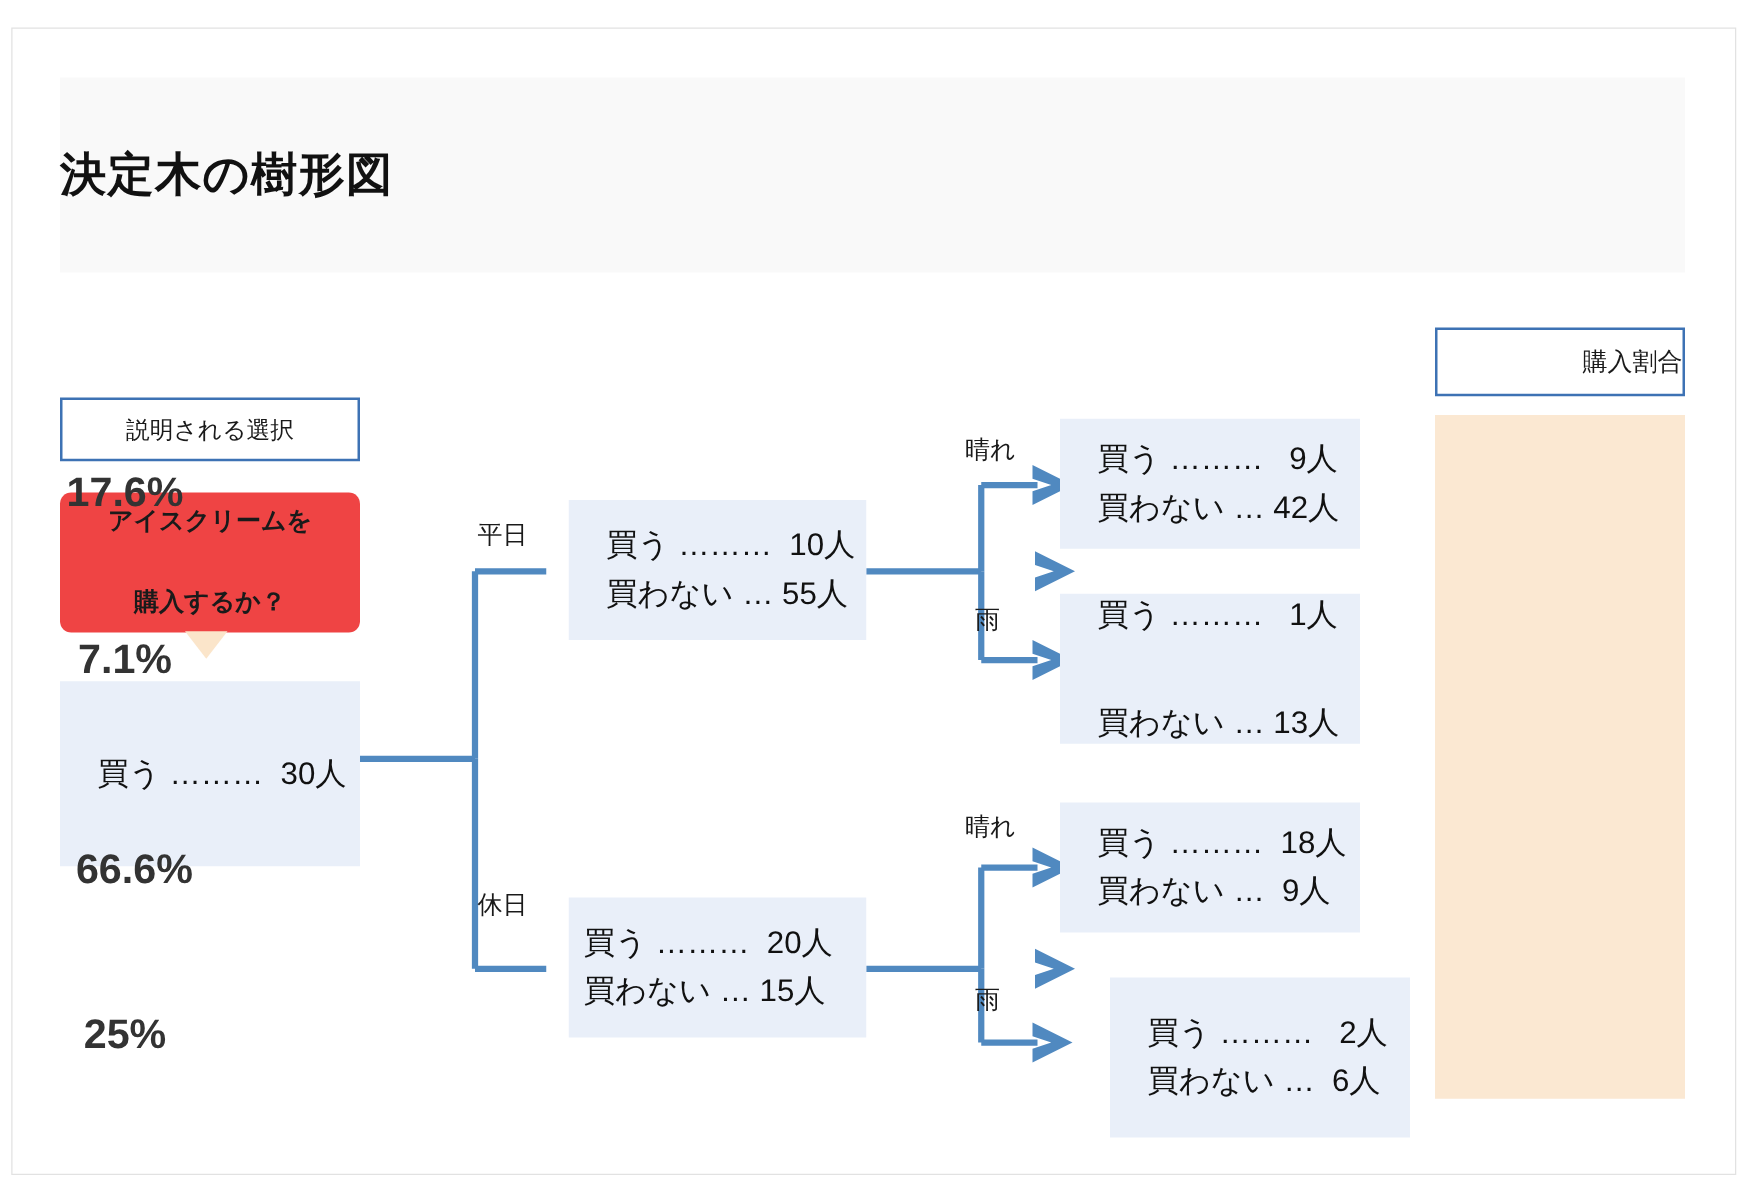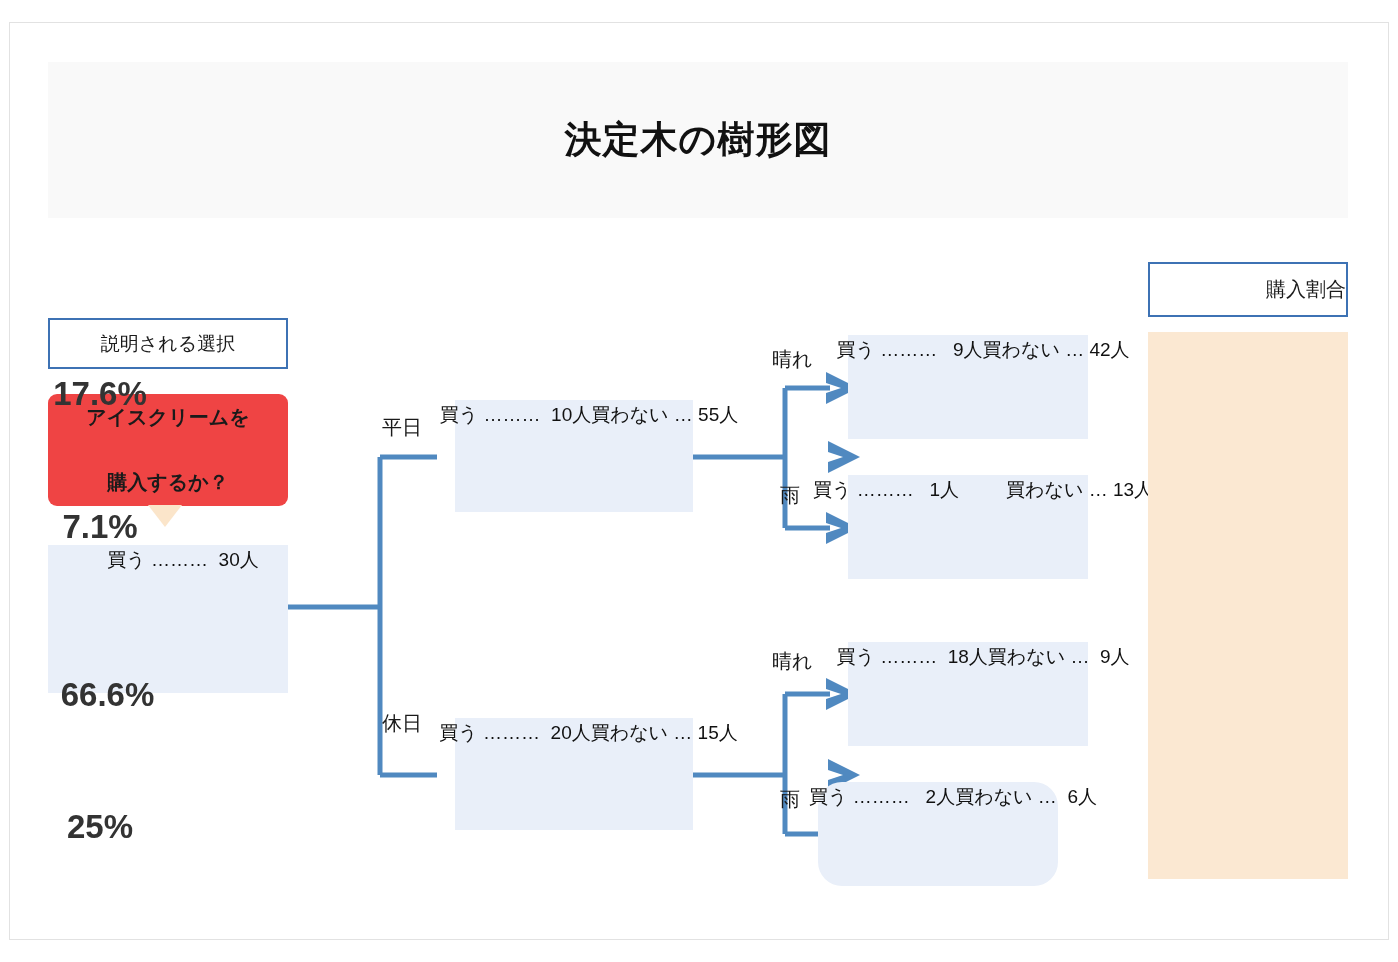--- a/index.html
+++ b/index.html
@@ -17,21 +17,21 @@
     width:1380px; height:918px;
     border:1px solid #e2e2e2; background:#ffffff;
   }
 
   
   #title-band {
     position:absolute; left:48px; top:62px;
     width:1300px; height:156px;
     background:#f9f9f9;
     display:flex; flex-direction:column;
-    align-items:center; justify-content:center;gap:29px;
+    justify-content:center;gap:29px;
   }
   #title-main {
     font-size:37px; font-weight:bold; color:#111111;
     letter-spacing:1px; line-height:1.2;
   }
   #title-sub {
     font-size:22px; color:#1a1a1a; margin-top:10px; letter-spacing:0.5px;
   }
 
   
@@ -60,34 +60,34 @@
     width:0; height:0;
     border-left:17px solid transparent;
     border-right:17px solid transparent;
     border-top:22px solid #fbe5ca;
   }
 
   
   .node-box {
     position:absolute;
     background:#e9eff9;
-    display:flex; flex-direction:row;
+    display:flex; flex-direction:column;
     justify-content:center;
-    font-size:19px; color:#111111;
+    font-size:25px; color:#111111;
     line-height:1.55;
   }
   .node-row { display:block; white-space:pre; }
 
   #node-root   { left:48px;  top:545px; width:240px; height:148px; padding-left:30px; }
   #node-lv1-a  { left:455px; top:400px; width:238px; height:112px; padding-left:30px; }
-  #node-lv1-b  { left:455px; top:718px; width:238px; height:112px; padding-left:29px; }
+  #node-lv1-b  { left:455px; top:718px; width:238px; height:112px; padding-left:12px; }
   #node-leaf-1 { left:848px; top:335px; width:240px; height:104px; padding-left:30px; }
-  #node-leaf-2 { left:848px; top:475px; width:240px; height:104px; padding-left:30px;gap:47px; }
+  #node-leaf-2 { left:848px; top:475px; width:240px; height:120px; padding-left:30px;gap:47px; }
   #node-leaf-3 { left:848px; top:642px; width:240px; height:104px; padding-left:30px; }
-  #node-leaf-4 { left:818px; top:782px; width:240px; height:104px; padding-left:30px;border-radius:24px; }
+  #node-leaf-4 { left:888px; top:782px; width:240px; height:128px; padding-left:30px; }
 
   
   .edge-label {
     position:absolute; font-size:20px; color:#1a1a1a;
     background:transparent; white-space:nowrap;
   }
   #edge-label-weekday { left:382px; top:414px; }
   #edge-label-holiday { left:382px; top:710px; }
   #edge-label-sunny-1 { left:772px; top:346px; }
   #edge-label-rain-1  { left:780px; top:482px; }

